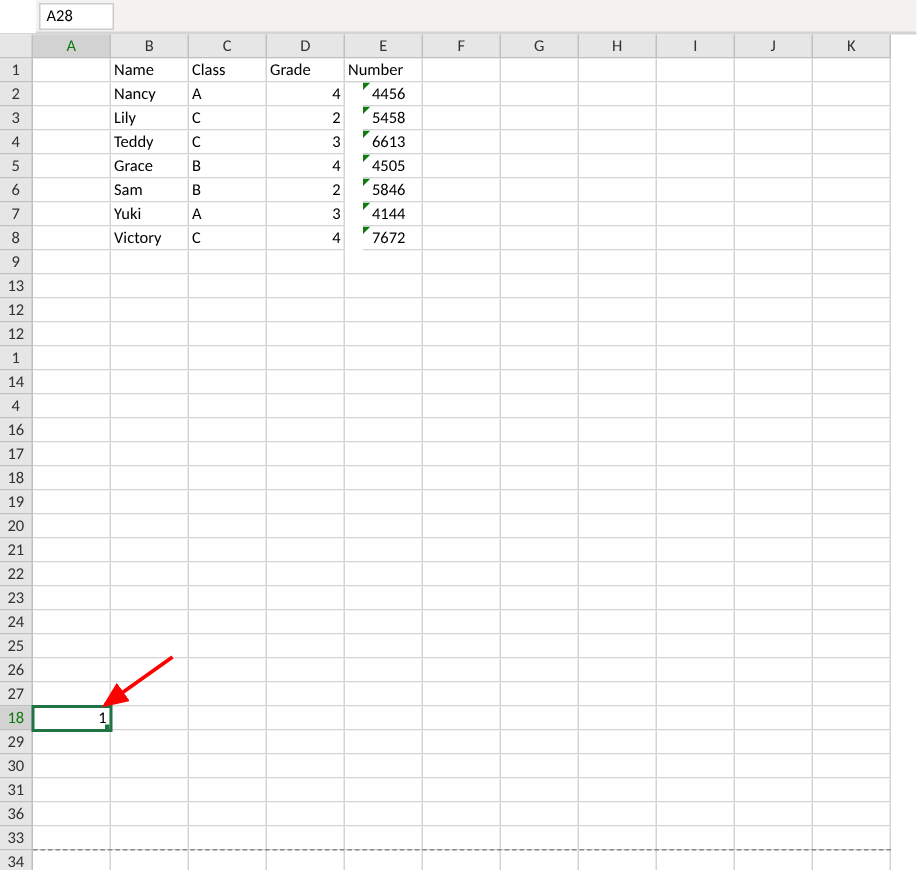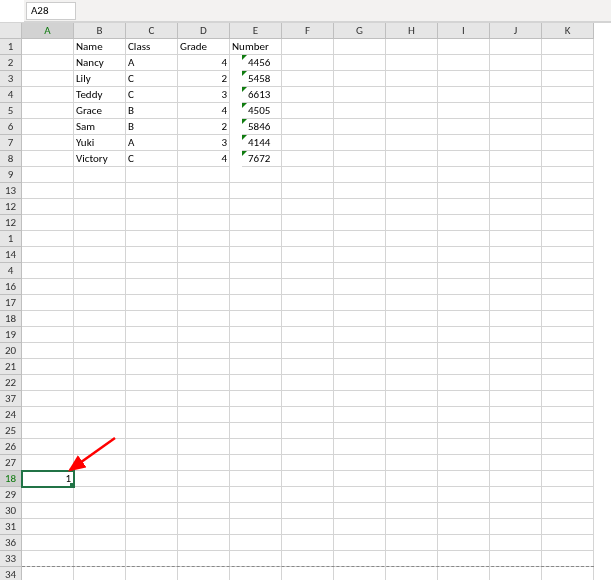--- a/index.html
+++ b/index.html
@@ -381,21 +381,21 @@
     <div class="cell"></div>
     <div class="cell"></div>
     <div class="cell"></div>
     <div class="cell"></div>
     <div class="cell"></div>
     <div class="cell"></div>
     <div class="cell"></div>
     <div class="cell"></div>
     <div class="cell"></div>
     <div class="cell"></div>
-    <div class="rowhdr">37</div>
+    <div class="rowhdr">23</div>
     <div class="cell"></div>
     <div class="cell"></div>
     <div class="cell"></div>
     <div class="cell"></div>
     <div class="cell"></div>
     <div class="cell"></div>
     <div class="cell"></div>
     <div class="cell"></div>
     <div class="cell"></div>
     <div class="cell"></div>

